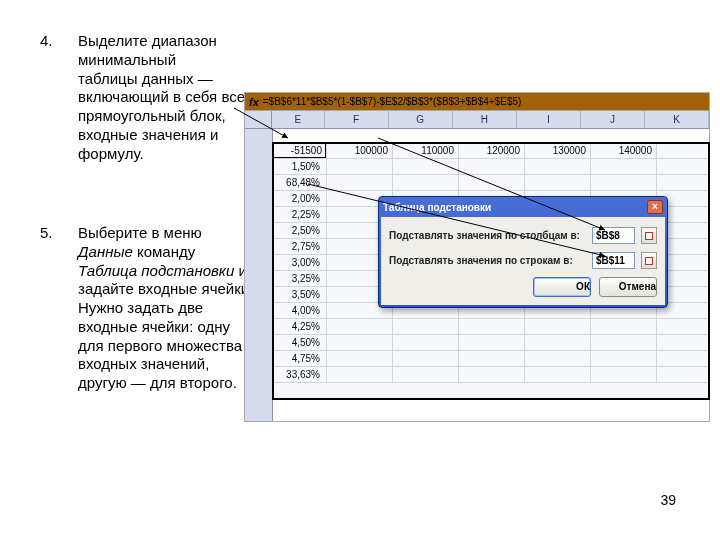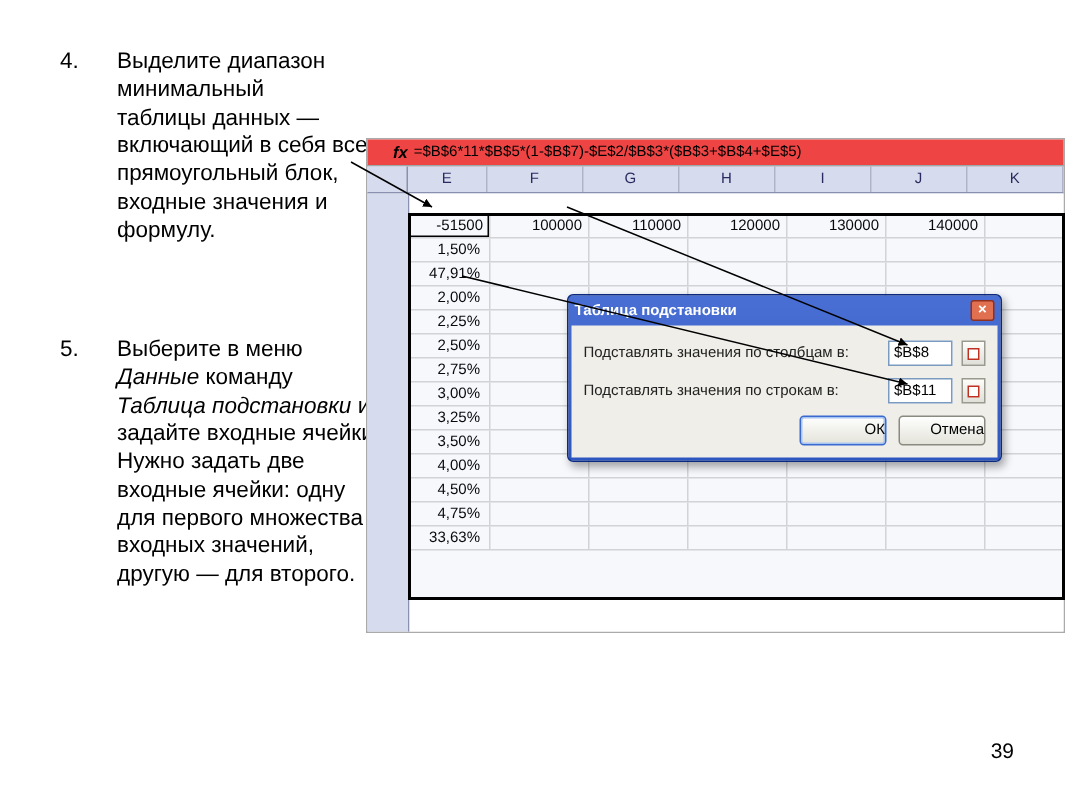--- a/index.html
+++ b/index.html
@@ -4,41 +4,41 @@
 <style>
   * { box-sizing: border-box; margin: 0; padding: 0; }
   body { width: 720px; height: 540px; background: #fff; font-family: Arial, sans-serif; position: relative; overflow: hidden; }
   .page { position: relative; width: 100%; height: 100%; }
   .instruction { position: absolute; font-size: 15px; color: #000; line-height: 1.25; }
   .num { position: absolute; font-size: 15px; }
   .italic { font-style: italic; }
   .pagenum { position: absolute; right: 44px; bottom: 32px; font-size: 14px; }
 
   .excel { position: absolute; left: 244px; top: 92px; width: 466px; height: 330px; background: #fff; border: 1px solid #aaa; font-size: 10px; color: #000; }
-  .fx-row { height: 18px; background: #ef4444; border-bottom: 1px solid #9aa; display: flex; align-items: center; padding-left: 17px; gap: 4px; }
+  .fx-row { height: 18px; background: #a16207; border-bottom: 1px solid #9aa; display: flex; align-items: center; padding-left: 4px; gap: 4px; }
   .fx-label { font-style: italic; font-weight: bold; font-size: 11px; }
   .formula { font-size: 10px; color: #000; }
   .colhdr-row { height: 18px; background: #d6dced; border-bottom: 1px solid #8a90b0; display: flex; }
   .rowhdr-col { width: 28px; background: #d6dced; border-right: 1px solid #8a90b0; }
   .colhdr { border-right: 1px solid #b0b4c8; text-align: center; line-height: 18px; color: #2a2a60; font-size: 10px; }
   .grid-body { position: relative; display: flex; height: calc(100% - 36px); }
   .rownums { width: 28px; background: #d6dced; border-right: 1px solid #8a90b0; }
   .cells { flex: 1; position: relative; background: #fff; }
   .datarow { display: flex; height: 16px; border-bottom: 1px solid #d8d8d8; }
   .cell { border-right: 1px solid #d8d8d8; text-align: right; padding-right: 4px; line-height: 16px; font-size: 10px; }
   .leftcol { width: 54px; text-align: right; padding-right: 6px; color: #000; }
   .c0 { width: 54px; }
   .c { width: 66px; }
   .sel { position: absolute; border: 2px solid #000; background: rgba(120,140,200,0.06); pointer-events: none; }
   .sel2 { position: absolute; border: 1px solid #000; pointer-events: none; }
 
   .dialog { position: absolute; left: 378px; top: 196px; width: 290px; background: linear-gradient(#4a6fd4,#2d56c0); border: 1px solid #0a2a80; border-radius: 4px; box-shadow: 2px 3px 6px rgba(0,0,0,.35); font-size: 10px; }
   .titlebar { height: 20px; display: flex; align-items: center; justify-content: space-between; padding: 0 4px; color: #fff; font-weight: bold; }
   .close { width: 16px; height: 14px; background: #e07050; border: 1px solid #903020; border-radius: 2px; color: #fff; text-align: center; line-height: 12px; font-size: 10px; }
-  .dlg-body { background: #efeee8; margin: 0 2px 2px 2px; padding: 10px 8px 8px 8px; }
+  .dlg-body { background: #efeee8; margin: 0 2px 2px 2px; padding: 10px 8px 8px 8px; font-weight: bold; }
   .dlg-row { display: flex; align-items: center; margin-bottom: 8px; gap: 6px; }
   .dlg-label { flex: 1; color: #222; font-size: 10px; }
   .dlg-input { width: 43px; height: 17px; border: 1px solid #7a9ac0; background: #fff; font-size: 10px; padding: 0 3px; line-height: 15px; }
   .refbtn { width: 16px; height: 17px; background: linear-gradient(#fdfdfa,#e0dfd8); border: 1px solid #9a9a90; display:flex; align-items:center; justify-content:center; }
   .refbtn span { width:8px; height:8px; border:1px solid #c03020; background:#fff; display:block; }
   .dlg-btns { display: flex; justify-content: flex-end; gap: 8px; margin-top: 6px; }
   .btn { min-width: 58px; height: 20px; background: linear-gradient(#fefefe,#e4e3da); border: 1px solid #8a8a80; border-radius: 3px; font-size: 10px; text-align: right; line-height: 18px; }
   .btn.ok { border: 1px solid #3a6ad0; box-shadow: 0 0 0 1px #a8c4f0 inset; }
 
   svg.arrows { position: absolute; left:0; top:0; width:720px; height:540px; pointer-events:none; }
@@ -103,21 +103,21 @@
         <div id="percent-rows">
             <div class="datarow">
               <div class="cell c0 leftcol">1,50%</div>
               <div class="cell c"></div>
               <div class="cell c"></div>
               <div class="cell c"></div>
               <div class="cell c"></div>
               <div class="cell c"></div>
             </div>
             <div class="datarow">
-              <div class="cell c0 leftcol">47,91%</div>
+              <div class="cell c0 leftcol">68,48%</div>
               <div class="cell c"></div>
               <div class="cell c"></div>
               <div class="cell c"></div>
               <div class="cell c"></div>
               <div class="cell c"></div>
             </div>
             <div class="datarow">
               <div class="cell c0 leftcol">2,00%</div>
               <div class="cell c"></div>
               <div class="cell c"></div>
@@ -168,20 +168,28 @@
             <div class="datarow">
               <div class="cell c0 leftcol">3,50%</div>
               <div class="cell c"></div>
               <div class="cell c"></div>
               <div class="cell c"></div>
               <div class="cell c"></div>
               <div class="cell c"></div>
             </div>
             <div class="datarow">
               <div class="cell c0 leftcol">4,00%</div>
+              <div class="cell c"></div>
+              <div class="cell c"></div>
+              <div class="cell c"></div>
+              <div class="cell c"></div>
+              <div class="cell c"></div>
+            </div>
+            <div class="datarow">
+              <div class="cell c0 leftcol">4,25%</div>
               <div class="cell c"></div>
               <div class="cell c"></div>
               <div class="cell c"></div>
               <div class="cell c"></div>
               <div class="cell c"></div>
             </div>
             <div class="datarow">
               <div class="cell c0 leftcol">4,50%</div>
               <div class="cell c"></div>
               <div class="cell c"></div>

